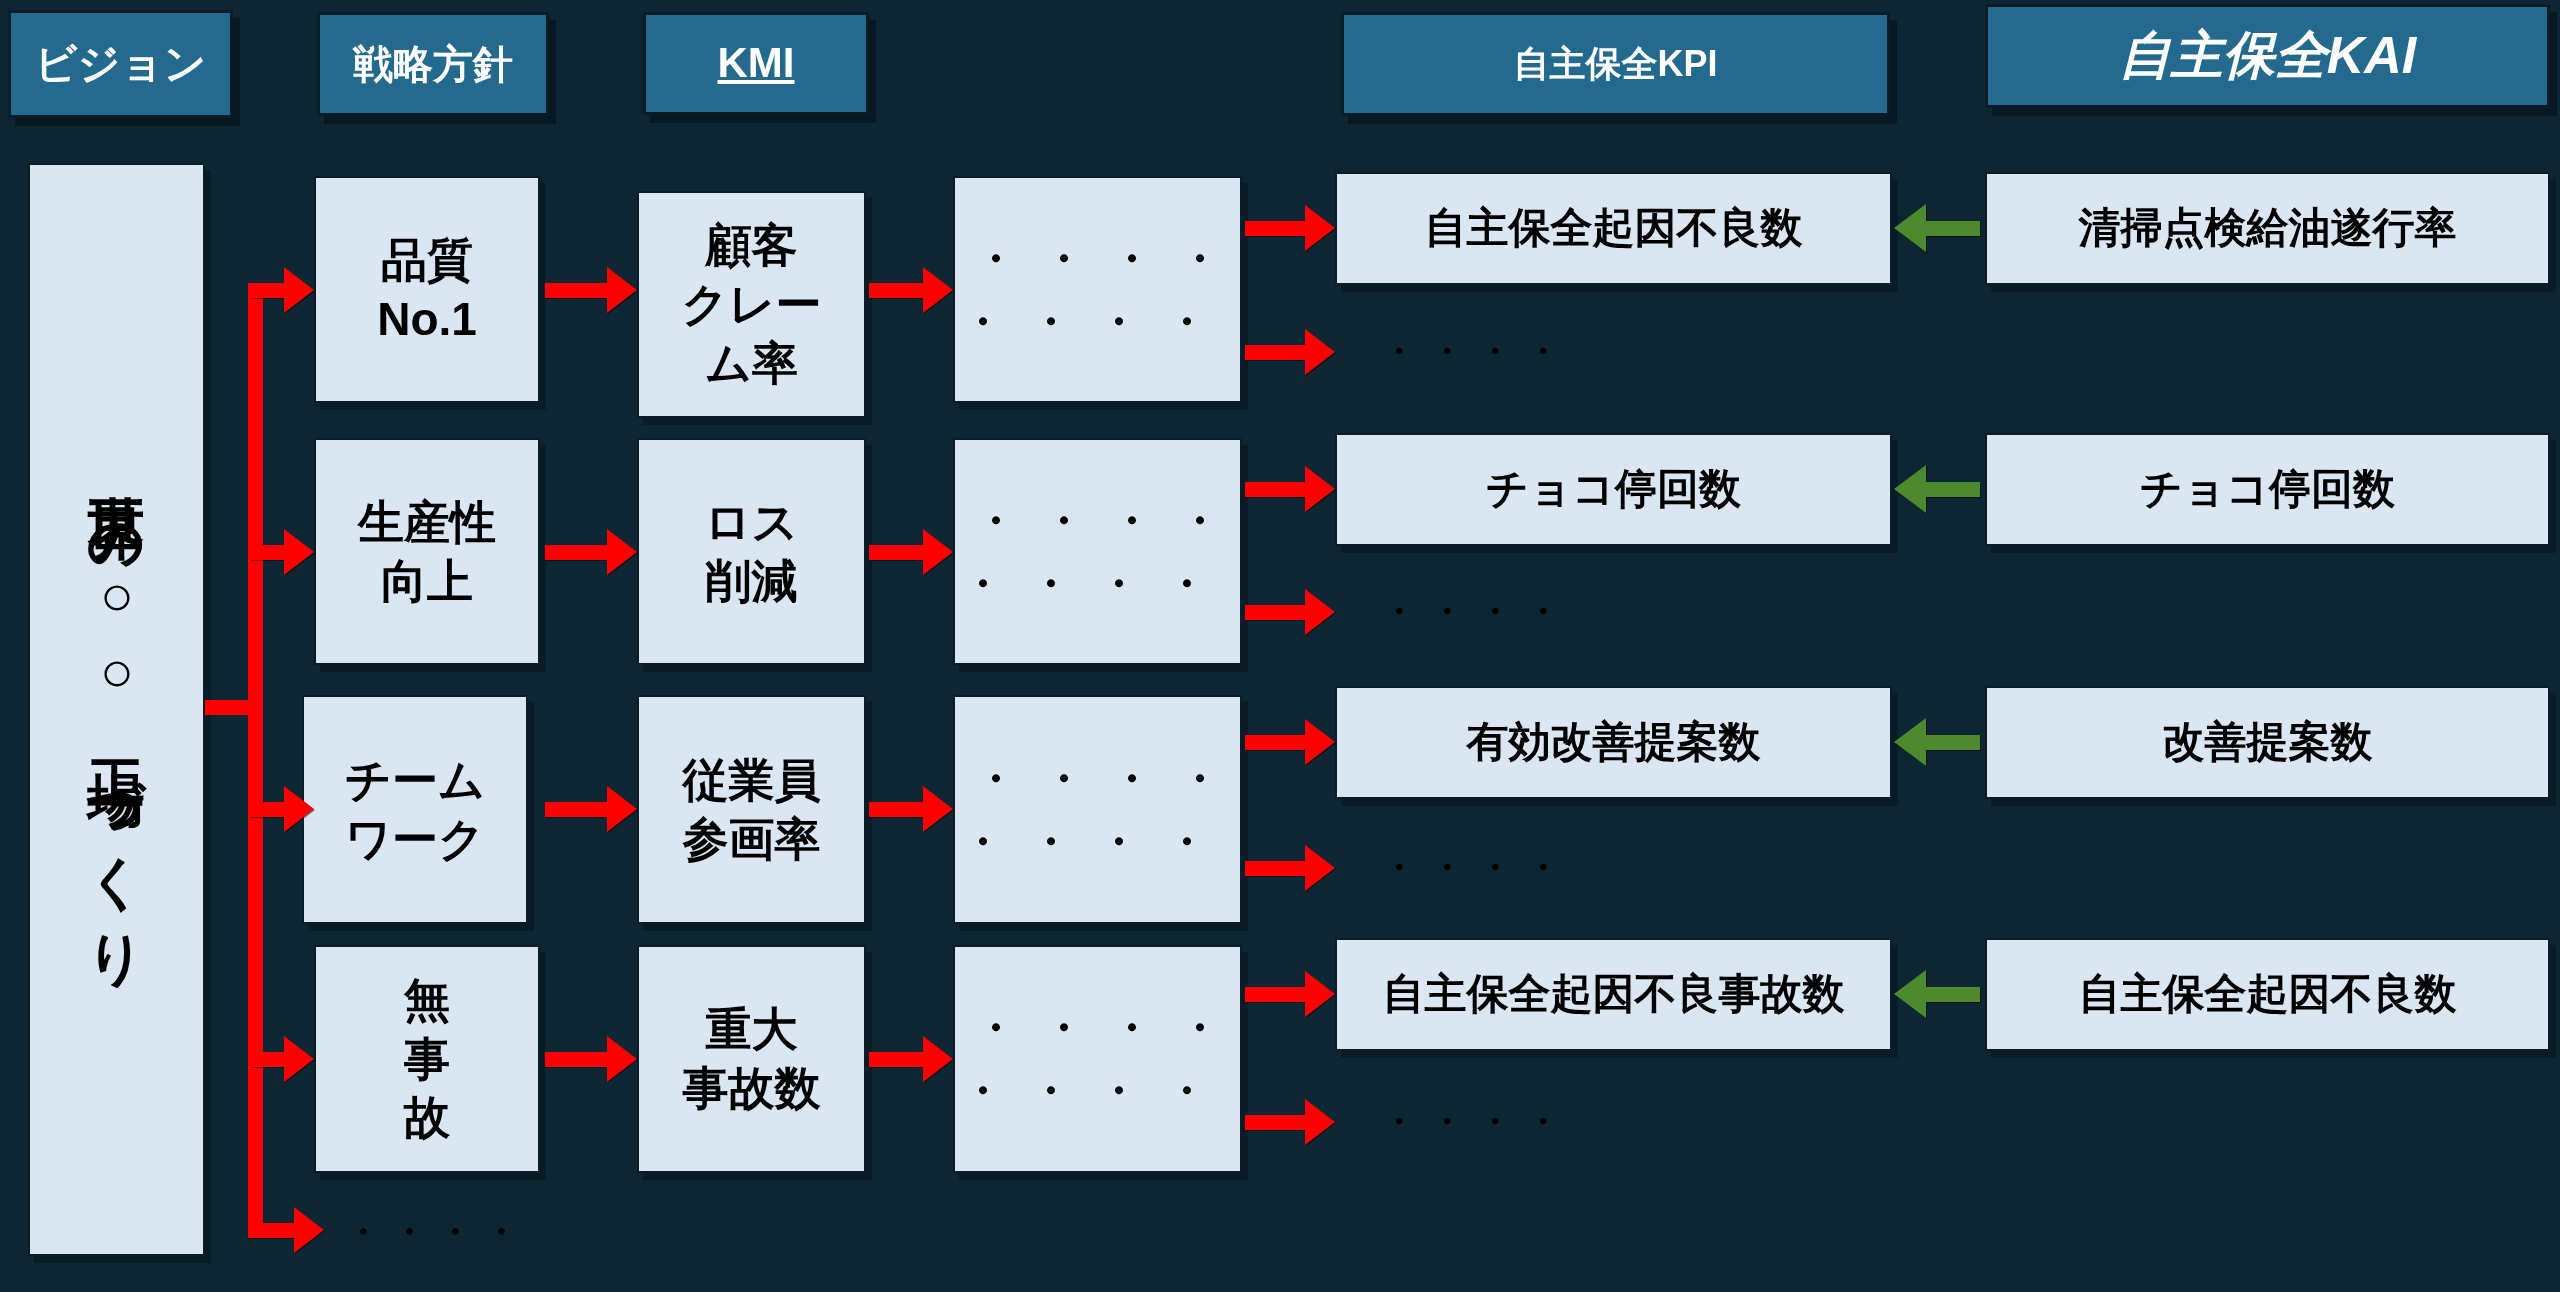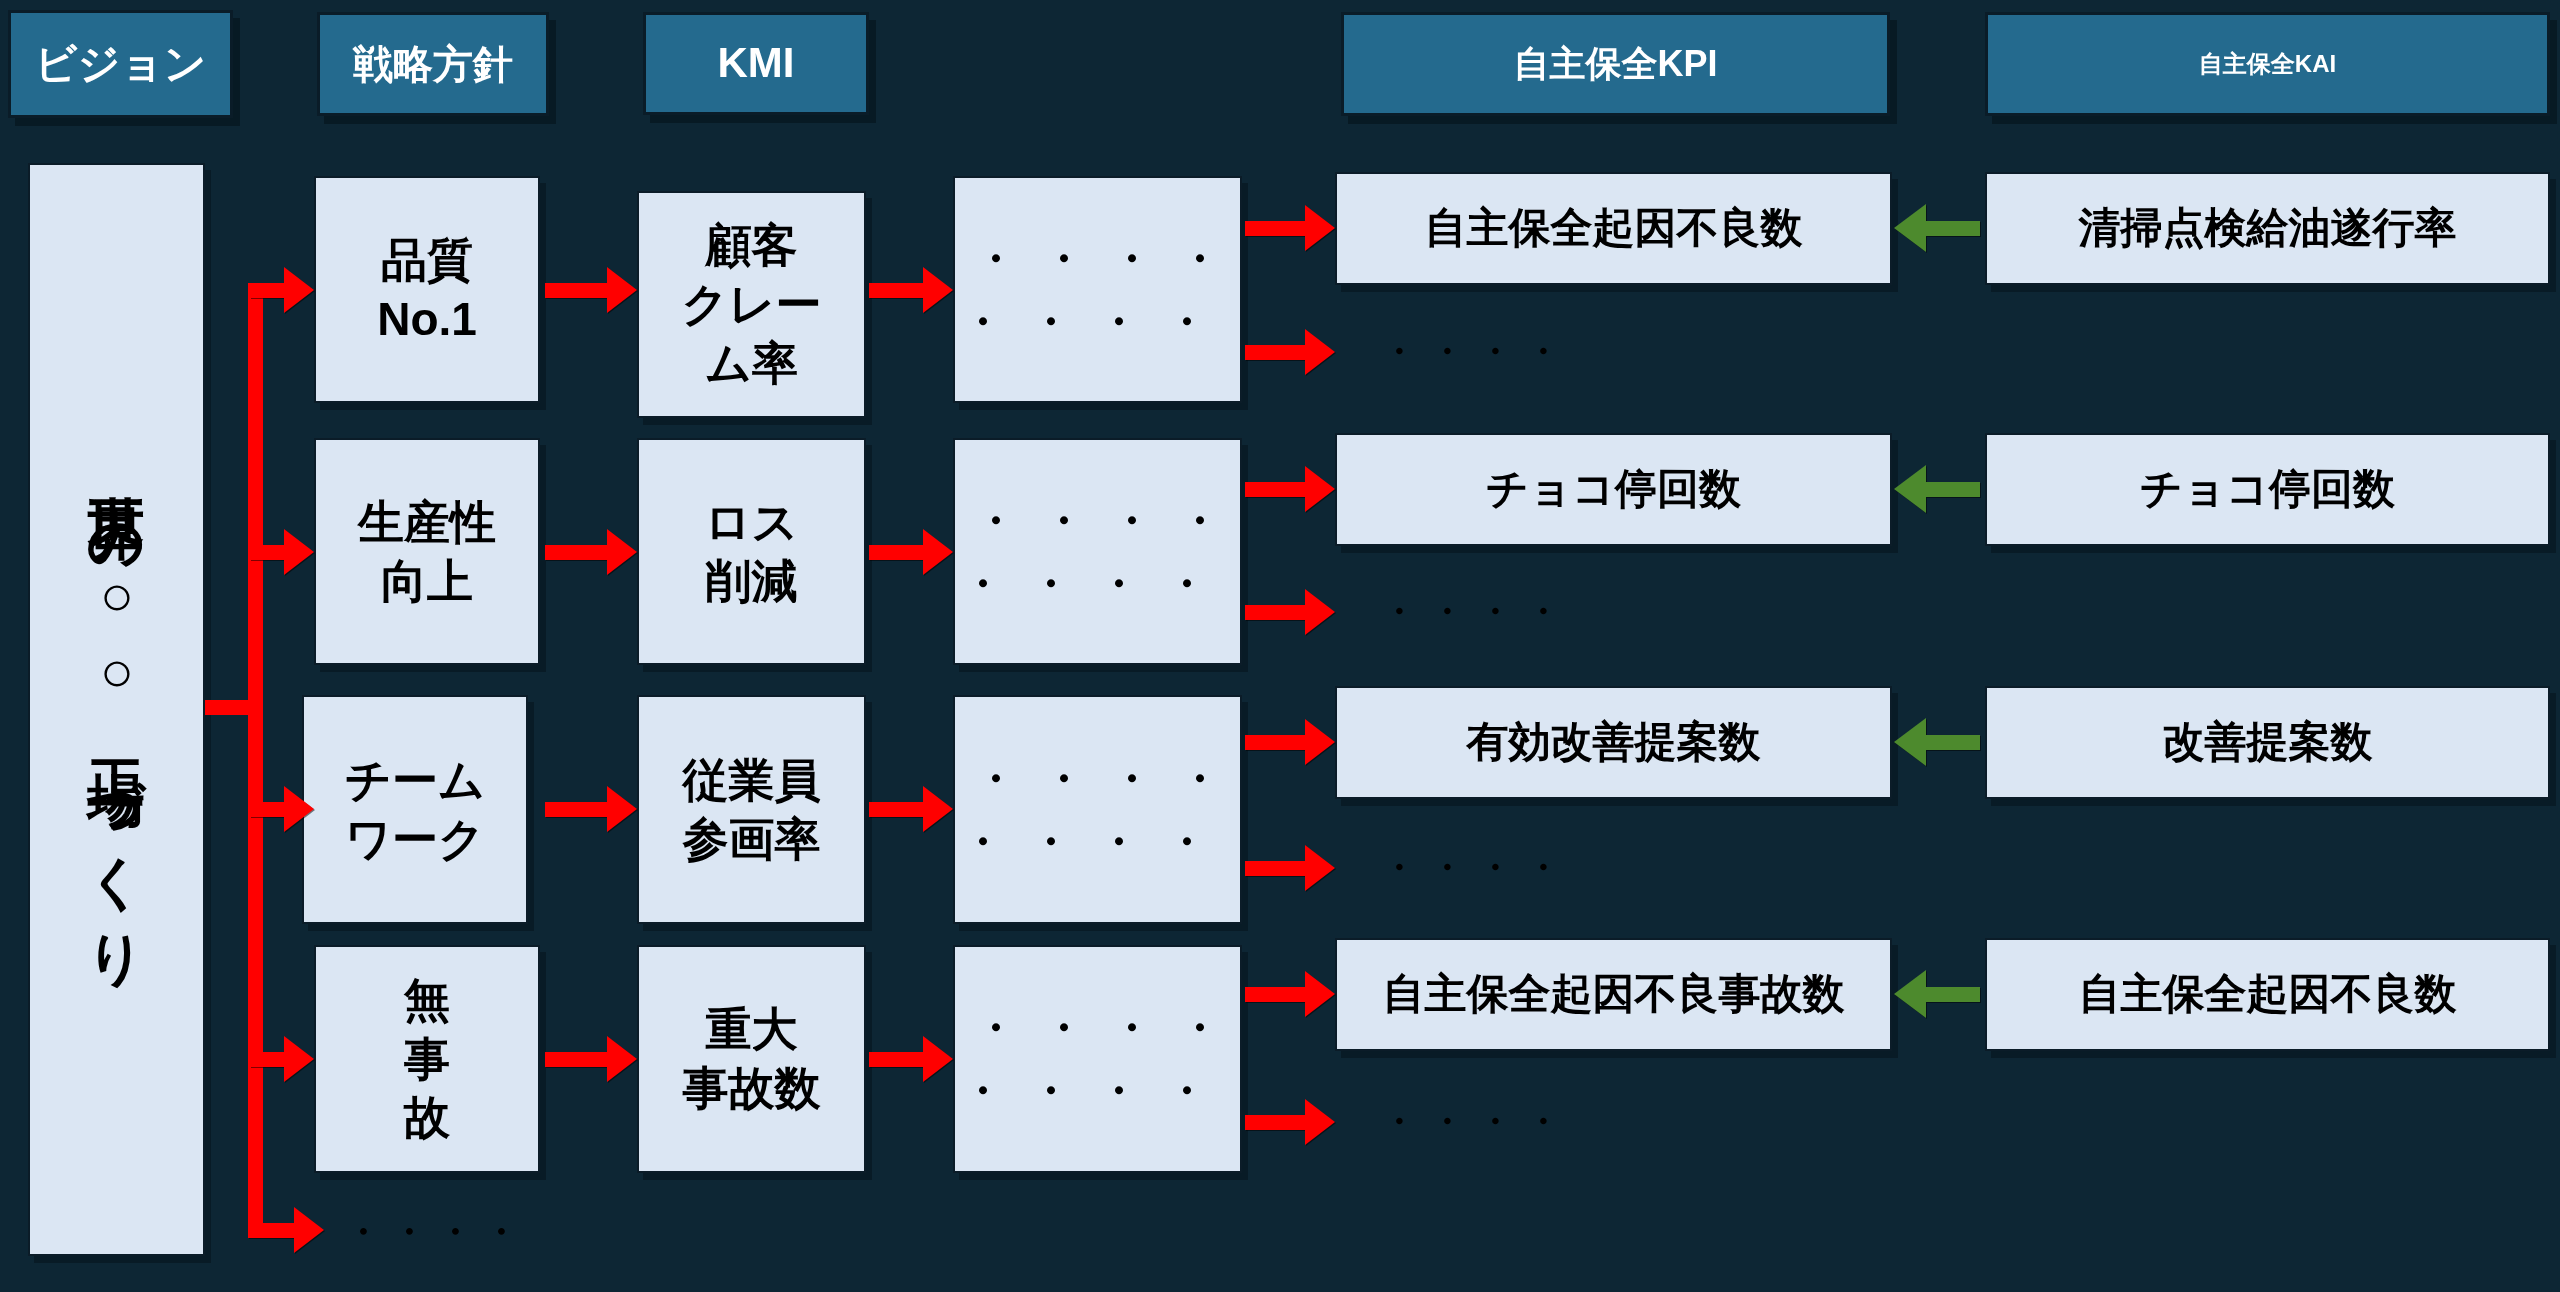--- a/index.html
+++ b/index.html
@@ -59,23 +59,23 @@
   .dots.small{font-size:34px;letter-spacing:14px;}
   .dots.bottom{font-size:36px;letter-spacing:10px;}
 </style>
 </head>
 <body>
 
 <div class="stage">
 
   <div class="hdr" style="left:8px;top:10px;width:225px;height:108px;font-size:42px;">ビジョン</div>
   <div class="hdr" style="left:317px;top:12px;width:232px;height:104px;font-size:40px;">戦略方針</div>
-  <div class="hdr" style="left:643px;top:12px;width:226px;height:103px;font-size:42px;">KMI</div>
+  <div class="hdr" style="left:643px;top:12px;width:226px;height:103px;font-size:42px;text-decoration:underline;">KMI</div>
   <div class="hdr" style="left:1341px;top:12px;width:549px;height:104px;font-size:36px;">自主保全KPI</div>
-  <div class="hdr" style="left:1985px;top:12px;width:565px;height:104px;font-size:24px;">自主保全KAI</div>
+  <div class="hdr" style="left:1985px;top:4px;width:565px;height:104px;font-size:52px;font-style:italic;">自主保全KAI</div>
 
   <div class="vision-box" style="left:28px;top:163px;width:177px;height:1093px;">
     <div class="vision-text">世界一の○○工場づくり</div>
   </div>
 
   <div class="trunk" style="left:205px;top:700px;width:47px;height:15px;"></div>
   <div class="trunk" style="left:248px;top:283px;width:15px;height:955px;"></div>
 
   <div class="box strategy-box" style="left:314px;top:176px;width:226px;height:227px;">品質
 No.1</div>

